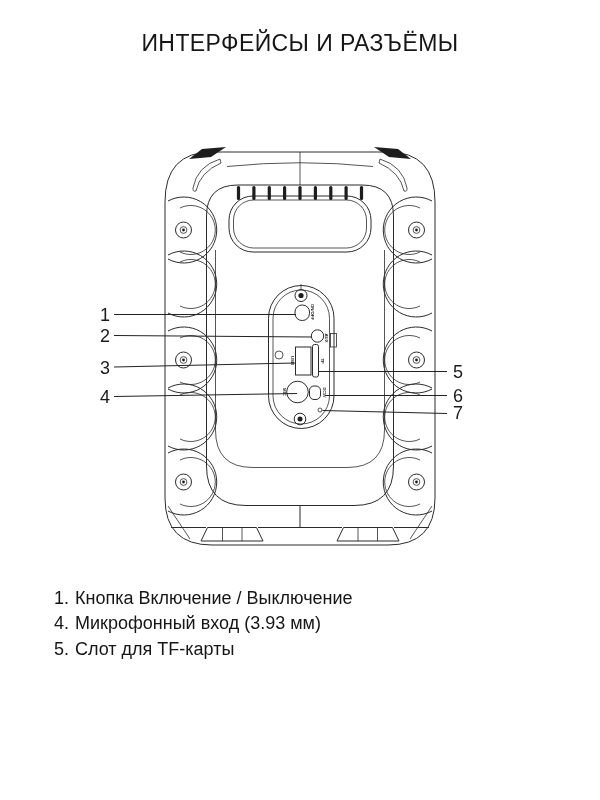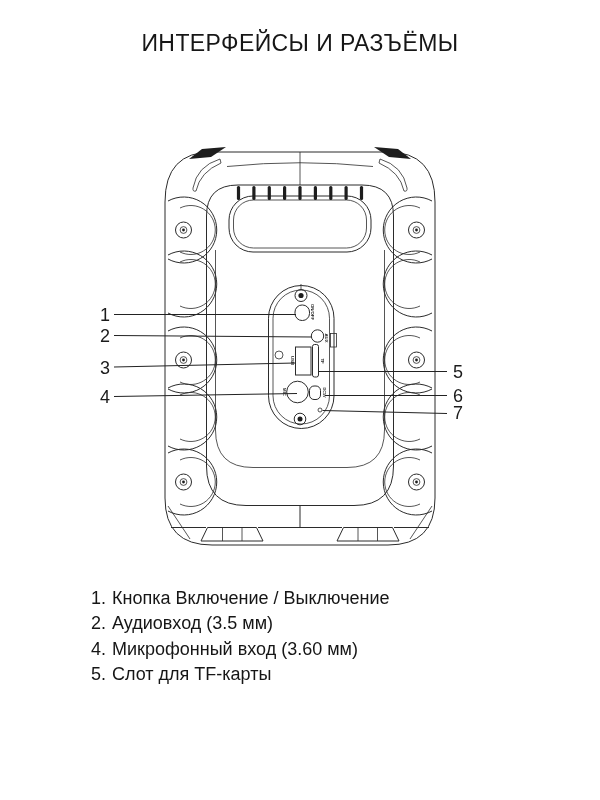--- a/index.html
+++ b/index.html
@@ -13,21 +13,20 @@
     position:absolute;top:30px;left:0;width:600px;
     text-align:center;font-size:23px;font-weight:400;
     letter-spacing:.4px;color:#161616;
   }
   .diagram{position:absolute;top:140px;left:0;width:600px;height:420px;}
   .diagram svg{display:block;width:600px;height:420px;}
   .legend{position:absolute;top:586px;left:54px;width:510px;}
   .legend-row{
     font-size:18px;line-height:25.4px;color:#161616;
     white-space:nowrap;
-    margin-left:37px;
   }
   .legend-row .num{display:inline-block;margin-right:6px;}
   
   .ln{fill:none;stroke:#2b2b2b;stroke-width:1;}
   .ln-thin{fill:none;stroke:#2b2b2b;stroke-width:0.8;}
   .dark{fill:#1d1d1d;stroke:none;}
   .callout-line{fill:none;stroke:#222;stroke-width:1;}
   .callout-num{font-size:18px;fill:#1b1b1b;}
   .port-label{font-size:4.3px;font-weight:700;fill:#1d1d1d;text-anchor:middle;}
   .port-label-sm{font-size:3.7px;font-weight:700;fill:#1d1d1d;text-anchor:middle;}
@@ -219,18 +218,17 @@
         <text class="callout-num" x="110" y="402.5" text-anchor="end">4</text>
         <text class="callout-num" x="453" y="377.5" text-anchor="start">5</text>
         <text class="callout-num" x="453" y="402" text-anchor="start">6</text>
         <text class="callout-num" x="453" y="419" text-anchor="start">7</text>
       </g>
     </svg>
   </div>
 
   <div class="legend">
     <div class="legend-row"><span class="num">1.</span><span>Кнопка Включение / Выключение</span></div>
-    <div class="legend-row"><span class="num">2.</span><span>Аудиовход (3.5 мм)</span></div>
-    <div class="legend-row"><span class="num">4.</span><span>Микрофонный вход (3.60 мм)</span></div>
+    <div class="legend-row"><span class="num">4.</span><span>Микрофонный вход (3.93 мм)</span></div>
     <div class="legend-row"><span class="num">5.</span><span>Слот для TF-карты</span></div>
   </div>
 
 </div>
 
 </body></html>

